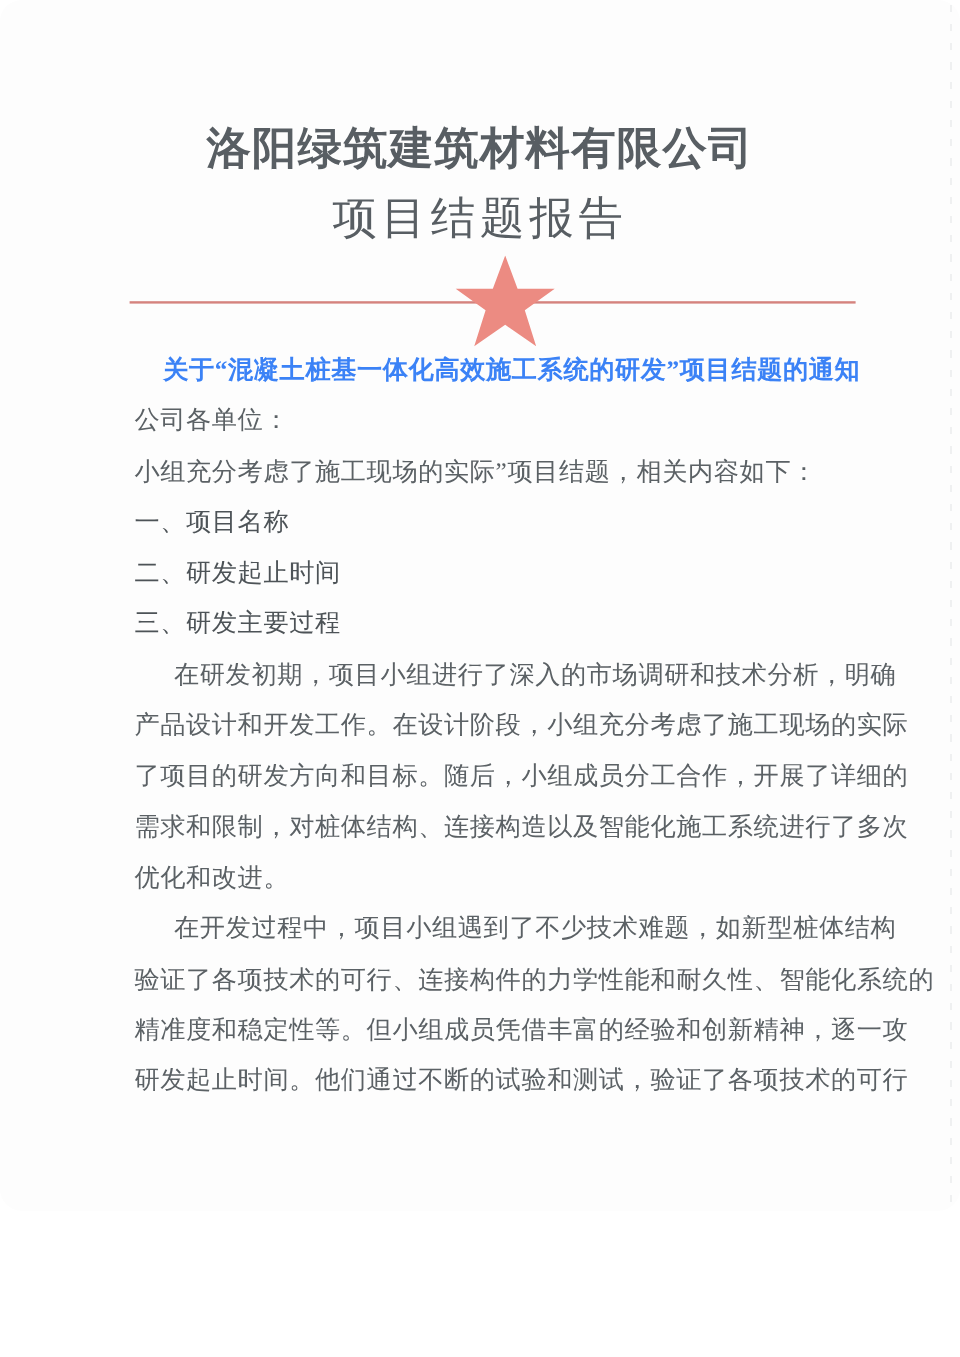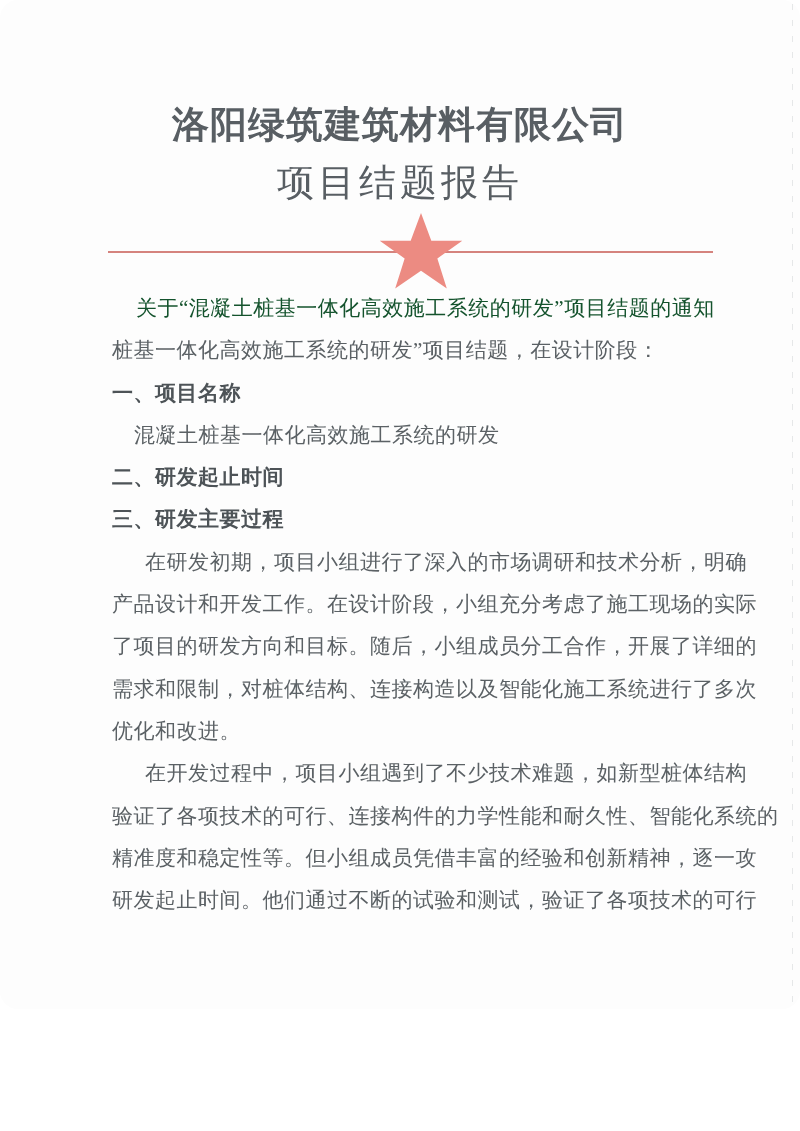--- a/index.html
+++ b/index.html
@@ -47,22 +47,22 @@
     position: absolute; top: 287px; left: 112px;
     width: 582px;
     font-size: 21px;
     color: #5b6165;
     letter-spacing: 0.5px;
   }
   .bline {
     height: 42.3px; line-height: 42.3px;
     white-space: nowrap;
   }
-  .bline.notice  { font-weight: normal; color: #14532d; padding-left: 24px; }
-  .bline.heading { font-weight: bold; color: #4d5357; }
+  .bline.notice  { font-weight: bold; color: #3b82f6; padding-left: 24px; }
+  .bline.heading { font-weight: normal; color: #4d5357; }
   .bline.indent  { padding-left: 33px; }
   .bline.sub     { padding-left: 22px; }
   
   .scan-edge {
     position: absolute; top: 4px; right: 7px;
     width: 1px; height: 1120px;
     background: repeating-linear-gradient(
       to bottom, #d3d6d8 0 6px, transparent 6px 16px);
     opacity: 0.55;
   }
@@ -79,23 +79,23 @@
   <div class="divider-line"></div>
 
   <div class="star-wrap">
     <svg width="86" height="78" viewBox="0 0 100 96" preserveAspectRatio="none" xmlns="http://www.w3.org/2000/svg">
       <polygon points="50,0 62,34 98,34 69,56 80,93 50,71 20,93 31,56 2,34 38,34" fill="#ec8b82"></polygon>
     </svg>
   </div>
 
   <div class="body-text">
     <div class="bline notice">关于“混凝土桩基一体化高效施工系统的研发”项目结题的通知</div>
-    <div class="bline plain">桩基一体化高效施工系统的研发”项目结题，在设计阶段：</div>
+    <div class="bline plain">公司各单位：</div>
+    <div class="bline plain">小组充分考虑了施工现场的实际”项目结题，相关内容如下：</div>
     <div class="bline heading">一、项目名称</div>
-    <div class="bline sub">混凝土桩基一体化高效施工系统的研发</div>
     <div class="bline heading">二、研发起止时间</div>
     <div class="bline heading">三、研发主要过程</div>
     <div class="bline indent">在研发初期，项目小组进行了深入的市场调研和技术分析，明确</div>
     <div class="bline plain">产品设计和开发工作。在设计阶段，小组充分考虑了施工现场的实际</div>
     <div class="bline plain">了项目的研发方向和目标。随后，小组成员分工合作，开展了详细的</div>
     <div class="bline plain">需求和限制，对桩体结构、连接构造以及智能化施工系统进行了多次</div>
     <div class="bline plain">优化和改进。</div>
     <div class="bline indent">在开发过程中，项目小组遇到了不少技术难题，如新型桩体结构</div>
     <div class="bline plain">验证了各项技术的可行、连接构件的力学性能和耐久性、智能化系统的</div>
     <div class="bline plain">精准度和稳定性等。但小组成员凭借丰富的经验和创新精神，逐一攻</div>

